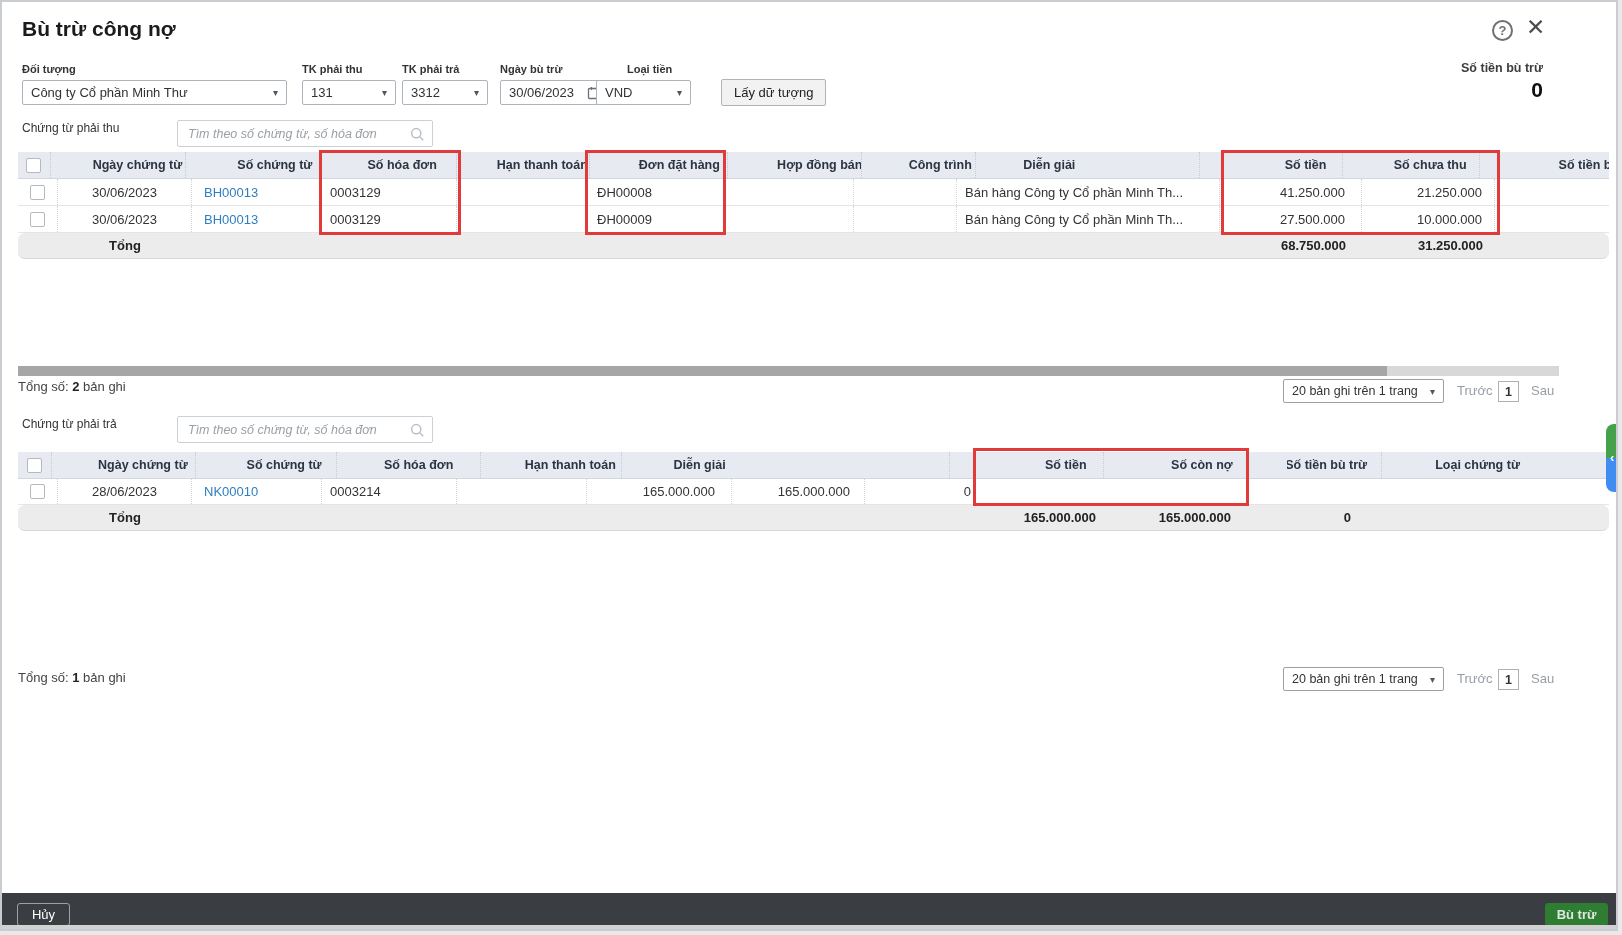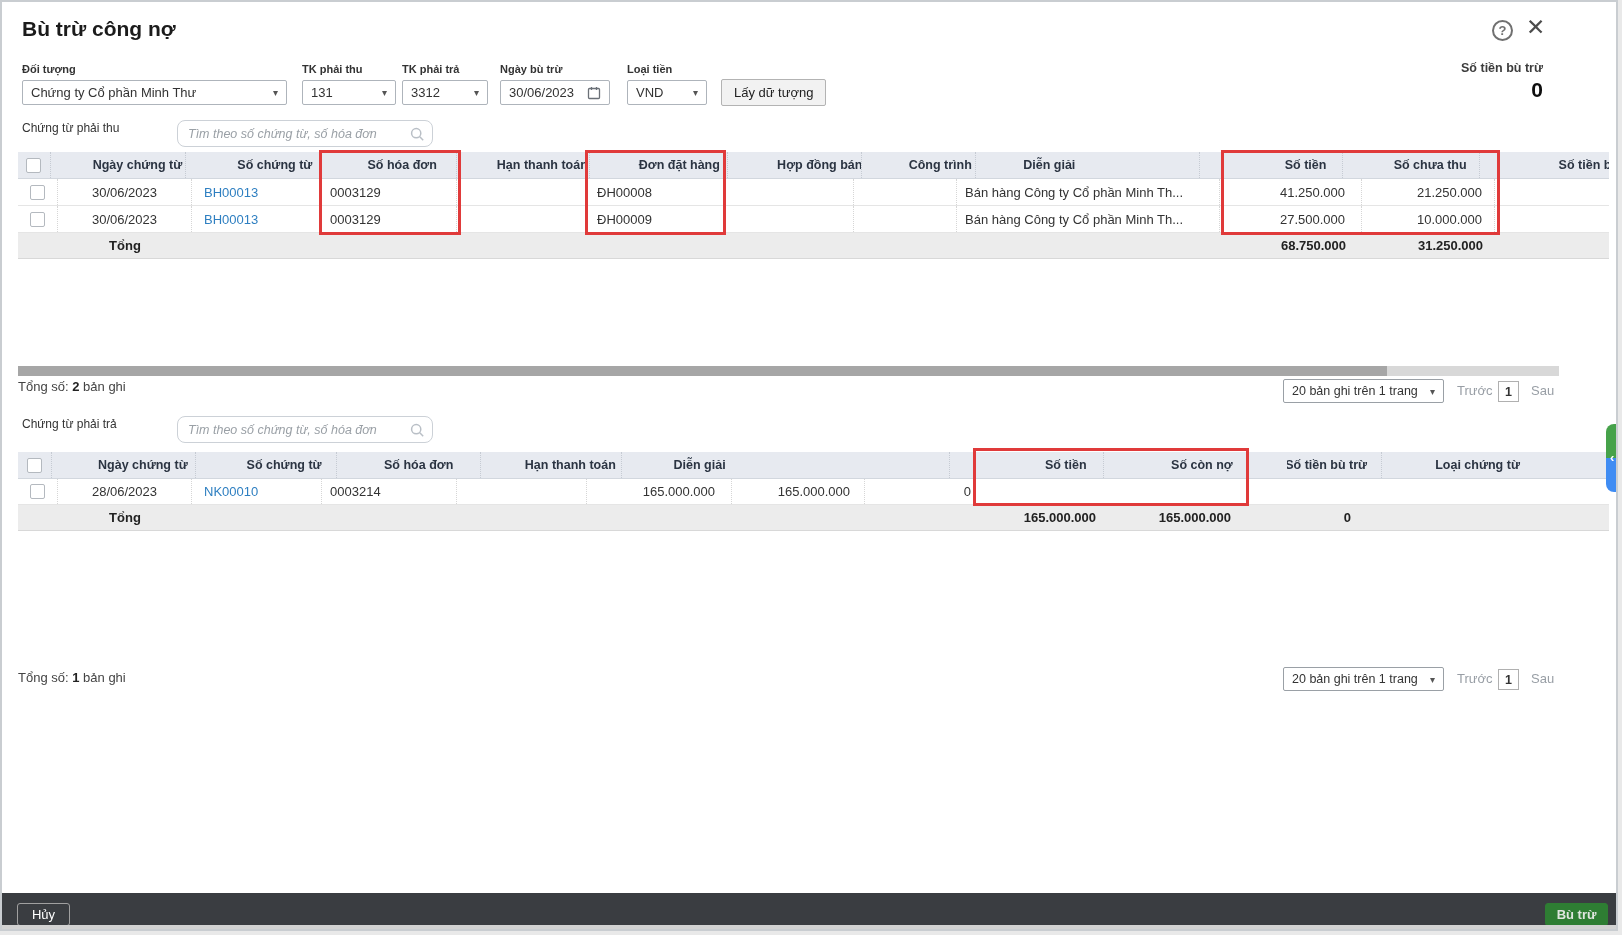--- a/index.html
+++ b/index.html
@@ -23,34 +23,34 @@
           font-size:13px; color:#333; cursor:pointer; }
   .caret { font-size:10px; color:#555; margin-left:6px; }
   .btn-fetch { left:719px; top:77px; height:27px; padding:0 12px; background:#f2f2f2;
                border:1px solid #b3b3b3; border-radius:2px; font-size:13px; color:#222;
                display:flex; align-items:center; cursor:pointer; }
   .offset-label { right:73px; top:59px; font-size:12.5px; font-weight:600; color:#3c3c3c; }
   .offset-value { right:73px; top:76px; font-size:21px; font-weight:bold; color:#0f0f0f; }
 
   
   .sec-title { left:20px; font-size:12px; color:#333; }
-  .search { width:256px; height:27px; border:1px solid #ccd1d7; border-radius:8px; }
+  .search { width:256px; height:27px; border:1px solid #ccd1d7; border-radius:2px; }
   .search input { width:100%; height:100%; border:0; outline:0; padding:0 30px 0 10px;
                   font-family:inherit; font-size:12.5px; color:#333; background:transparent; }
   .search input::placeholder { font-style:italic; color:#9aa0a6; }
   .search svg { position:absolute; right:7px; top:6px; }
 
   
   .tbl { left:16px; width:1591px; }
   .thead { display:flex; height:27px; background:#e7eaf0; border-bottom:1px solid #d2d7de;
            font-weight:bold; font-size:12.5px; color:#2b3442;gap:39px; }
   .trow  { display:flex; height:27px; background:#fff; border-bottom:1px solid #e5e5e5; }
   .t2 .trow { height:26px; }
   .ttotal{ display:flex; height:26px; background:#ececec; border-bottom:1px solid #d8d8d8;
-           font-weight:bold; color:#222; }
+           font-weight:bold; color:#222;border-radius:7px; }
   .cell { height:100%; display:flex; align-items:center; overflow:hidden; white-space:nowrap;
           padding:0 8px; border-right:1px dotted #d6d6d6; }
   .thead .cell { border-right:1px dotted #c6cbd3; }
   .ttotal .cell, .cell:last-child { border-right:none; }
   .center{ justify-content:center; }  .right{ justify-content:flex-end; }
   .cbx { width:15px; height:15px; border:1px solid #b4b9bf; border-radius:2px; background:#fff; cursor:pointer; }
   .link { color:#2e7fc1; cursor:pointer; }
   
   .t1c0{width:40px;justify-content:center}.t1c1{width:134px}.t1c2{width:130px;padding-left:12px}
   .t1c3{width:135px}.t1c4{width:130px}.t1c5{width:137px;padding-left:10px}.t1c6{width:130px;padding-left:10px}
@@ -106,42 +106,42 @@
     </div>
   <div class="abs close-ic"><span>✕</span></div>
 
   <div class="abs flabel" style="left:20px">Đối tượng</div>
   <div class="abs flabel" style="left:300px">TK phải thu</div>
   <div class="abs flabel" style="left:400px">TK phải trả</div>
   <div class="abs flabel" style="left:498px">Ngày bù trừ</div>
   <div class="abs flabel" style="left:625px">Loại tiền</div>
 
   <div class="abs ctrl" style="left:20px;width:265px">
-    <span>Chứng ty Cổ phần Minh Thư</span>
+    <span>Công ty Cổ phần Minh Thư</span>
     <span class="caret">▾</span>
   </div>
   <div class="abs ctrl" style="left:300px;width:94px">
     <span>131</span>
     <span class="caret">▾</span>
   </div>
   <div class="abs ctrl" style="left:400px;width:86px">
     <span>3312</span>
     <span class="caret">▾</span>
   </div>
   <div class="abs ctrl" style="left:498px;width:110px">
     <span>30/06/2023</span>
     <span style="display:flex">
       <svg width="14" height="14" viewBox="0 0 14 14">
           <rect x="1.5" y="2.5" width="11" height="10" rx="1" fill="none" stroke="#6b7077" stroke-width="1.3"></rect>
           <line x1="4.5" y1="1" x2="4.5" y2="4" stroke="#6b7077" stroke-width="1.3"></line>
           <line x1="9.5" y1="1" x2="9.5" y2="4" stroke="#6b7077" stroke-width="1.3"></line>
         </svg>
     </span>
   </div>
-  <div class="abs ctrl" style="left:625px;width:80px">
+  <div class="abs ctrl" style="left:594px;width:95px">
     <span>VND</span>
     <span class="caret">▾</span>
   </div>
   <div class="abs btn-fetch">Lấy dữ tượng</div>
 
   <div class="abs offset-label">Số tiền bù trừ</div>
   <div class="abs offset-value">0</div>
 
   <div class="abs sec-title" style="top:119px">Chứng từ phải thu</div>
   <div class="abs search" style="left:175px;top:118px">

